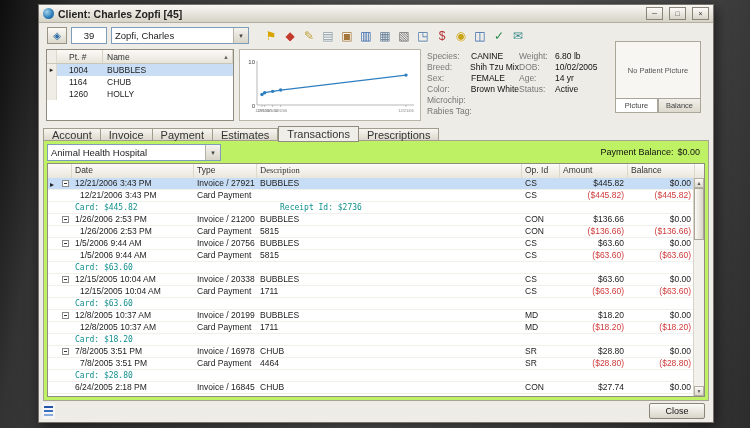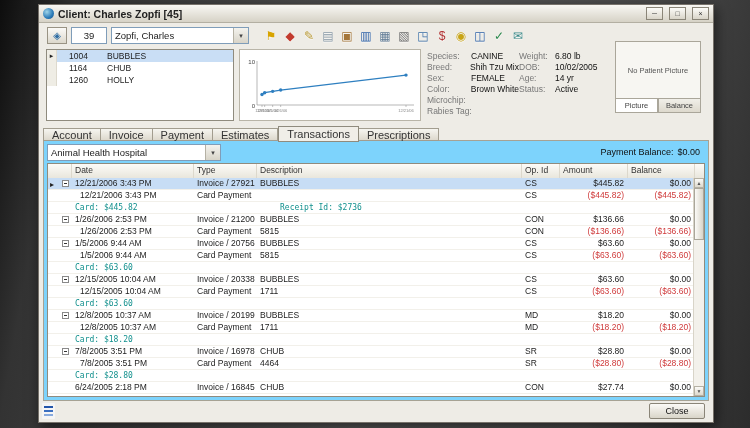--- a/index.html
+++ b/index.html
@@ -44,21 +44,21 @@
   .info-val{color:#111}
   .picture-box{position:absolute;right:12px;top:-6px;width:86px;height:58px;border:1px solid #aaa69a;background:#f7f6f2;display:flex;align-items:center;justify-content:center;font-size:7.5px;color:#555;text-align:center;box-sizing:border-box}
   .pic-tabs{position:absolute;right:12px;top:52px;width:86px;height:14px;display:flex}
   .pic-tab{flex:1;font-size:7.5px;display:flex;align-items:center;justify-content:center;background:linear-gradient(#f1efe9,#ddd9cd);border:1px solid #aaa69a;border-top:none;color:#444;box-sizing:border-box}
   .pic-tab.active{background:#fff}
   
   .tabstrip{position:absolute;left:4px;top:120px;height:16px;display:flex;align-items:flex-end;z-index:3}
   .tab{height:13px;padding:0 8px;display:flex;align-items:center;font-size:11px;background:linear-gradient(#f6f5f0,#ddd9cd);border:1px solid #a29d8f;border-left-width:0;color:#333;box-sizing:border-box}
   .tab:first-child{border-left-width:1px}
   .tab.active{height:16px;background:#f0eee8;border:1px solid #8f8b7e;margin-bottom:-1px;z-index:4}
-  .content{position:absolute;left:4px;right:4px;top:135px;bottom:21px;background:#7dd3fc;border:1px solid #a6a294;box-sizing:border-box}
+  .content{position:absolute;left:4px;right:4px;top:135px;bottom:21px;background:#bef264;border:1px solid #a6a294;box-sizing:border-box}
   .site-combo{position:absolute;left:3px;top:3px;width:172px;margin-left:0}
   .balance-line{position:absolute;right:8px;top:6px;font-size:9px;color:#111}
   .balance-line .val{margin-left:4px}
   
   .tx-table{position:absolute;left:3px;right:3px;top:22px;bottom:3px;background:#fff;border:1px solid #8f8b7e;overflow:hidden}
   .tx-header{display:flex;height:14px;background:linear-gradient(#fcfbf8,#e9e6dc);border-bottom:1px solid #c6c2b5;color:#333}
   .th{font-size:8.5px;line-height:13px;padding-left:3px;border-right:1px solid #dcd8cc;box-sizing:border-box;white-space:nowrap;overflow:hidden;flex:none}
   .tx-body{position:absolute;top:14px;left:0;right:11px;bottom:0;overflow:hidden}
   .trow{display:flex;height:12px;line-height:11px;border-bottom:1px solid #f2f0ea;box-sizing:border-box;font-size:8.5px;white-space:nowrap}
   .trow.selected{background:#c7ddf5}
@@ -114,20 +114,28 @@
           <span class="tbicon" style="color: rgb(176, 48, 48);">$</span>
           <span class="tbicon" style="color: rgb(200, 164, 21);">◉</span>
           <span class="tbicon" style="color: rgb(47, 98, 168);">◫</span>
           <span class="tbicon" style="color: rgb(45, 138, 78);">✓</span>
           <span class="tbicon" style="color: rgb(58, 138, 138);">✉</span>
         </div>
     </div>
 
     <div class="panels">
       <div class="pt-grid">
+        <div class="pt-head">
+          <span class="pt-g"></span>
+          <span class="pt-id">Pt. #</span>
+          <span class="pt-name">
+            <span>Name</span>
+            <span class="sort">▲</span>
+          </span>
+        </div>
         <div id="pt-rows">
             <div class="pt-row sel">
               <span class="pt-g">▸</span>
               <span class="pt-id">1004</span>
               <span class="pt-name">BUBBLES</span>
             </div>
             <div class="pt-row">
               <span class="pt-g"></span>
               <span class="pt-id">1164</span>
               <span class="pt-name">CHUB</span>
@@ -234,21 +242,21 @@
       </div>
       <div class="balance-line">
         <span>Payment Balance:</span><span class="val">$0.00</span>
       </div>
 
       <div class="tx-table">
         <div class="tx-header" id="tx-header">
             <div class="th" style="width: 24px;"></div>
             <div class="th" style="width: 122px;">Date</div>
             <div class="th" style="width: 63px;">Type</div>
-            <div class="th" style="width: 265px;">Description</div>
+            <div class="th" style="width: 265px; font-family: Liberation Serif, serif;">Description</div>
             <div class="th" style="width: 38px;">Op. Id</div>
             <div class="th" style="width: 68px;">Amount</div>
             <div class="th" style="width: 67px;">Balance</div>
           </div>
         <div class="tx-body" id="tx-body">
             <div class="trow invoice selected">
               <div class="td c0" style="width: 24px;">
                 <span class="sel-arrow">▸</span>
                 <span class="treebox"></span>
               </div>

